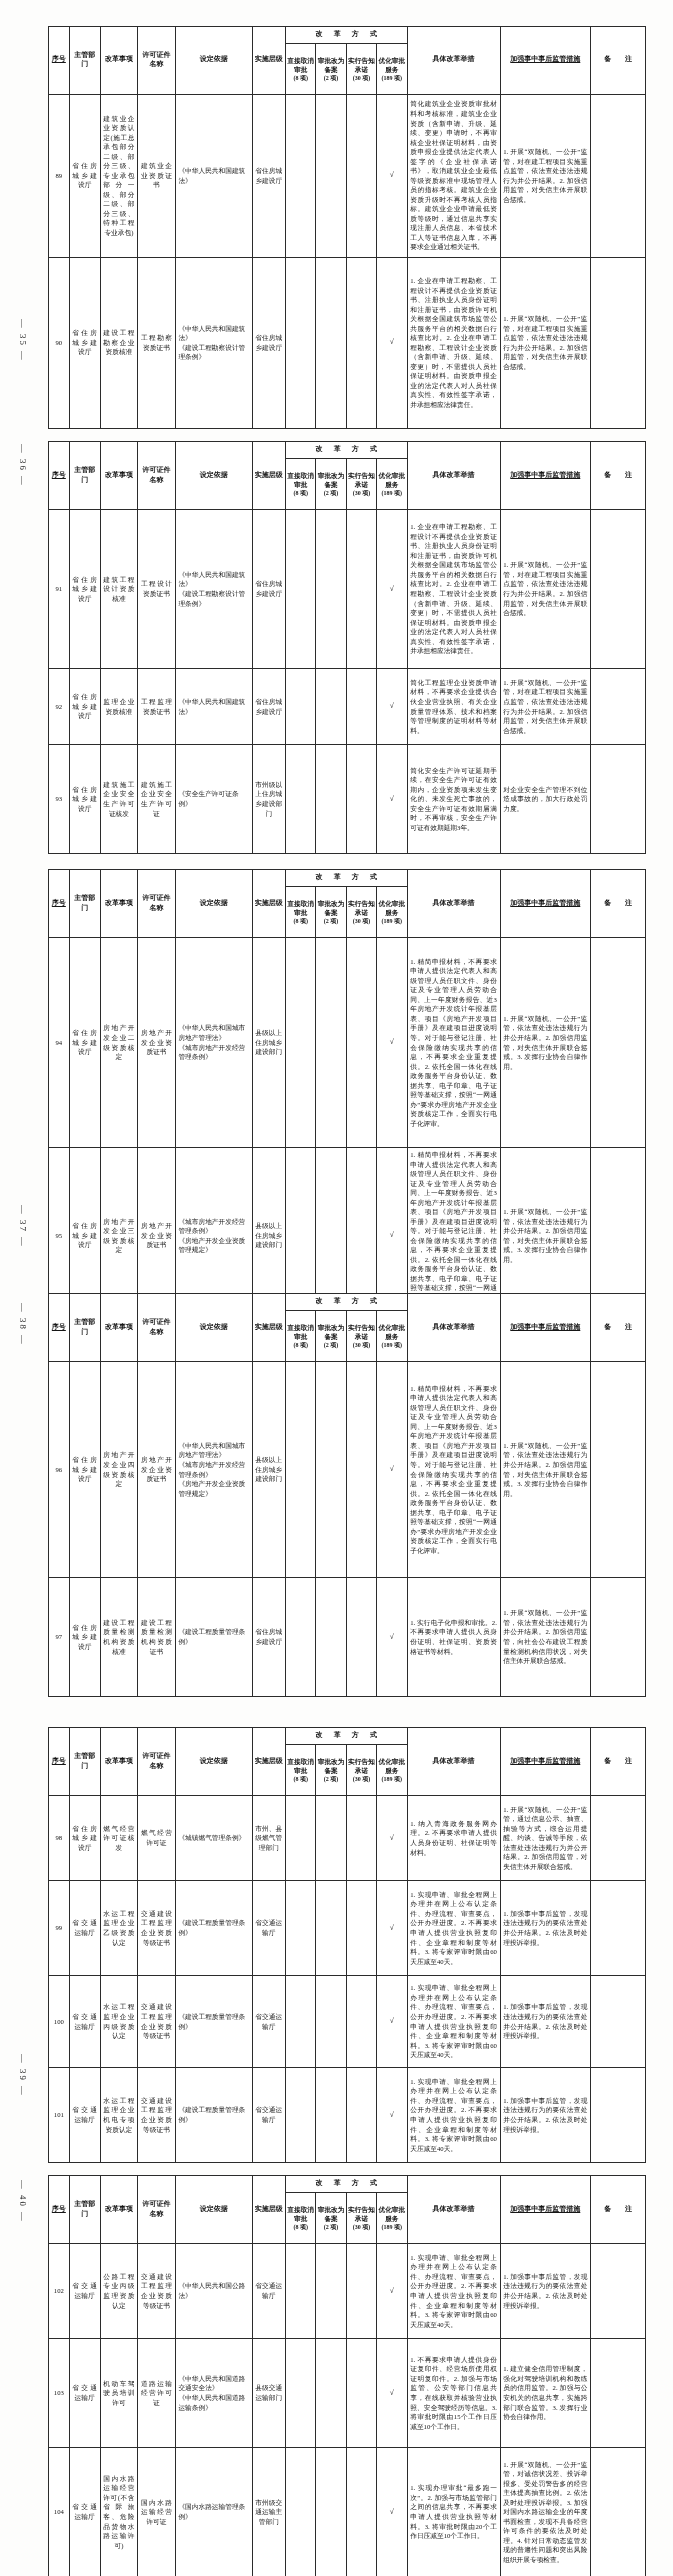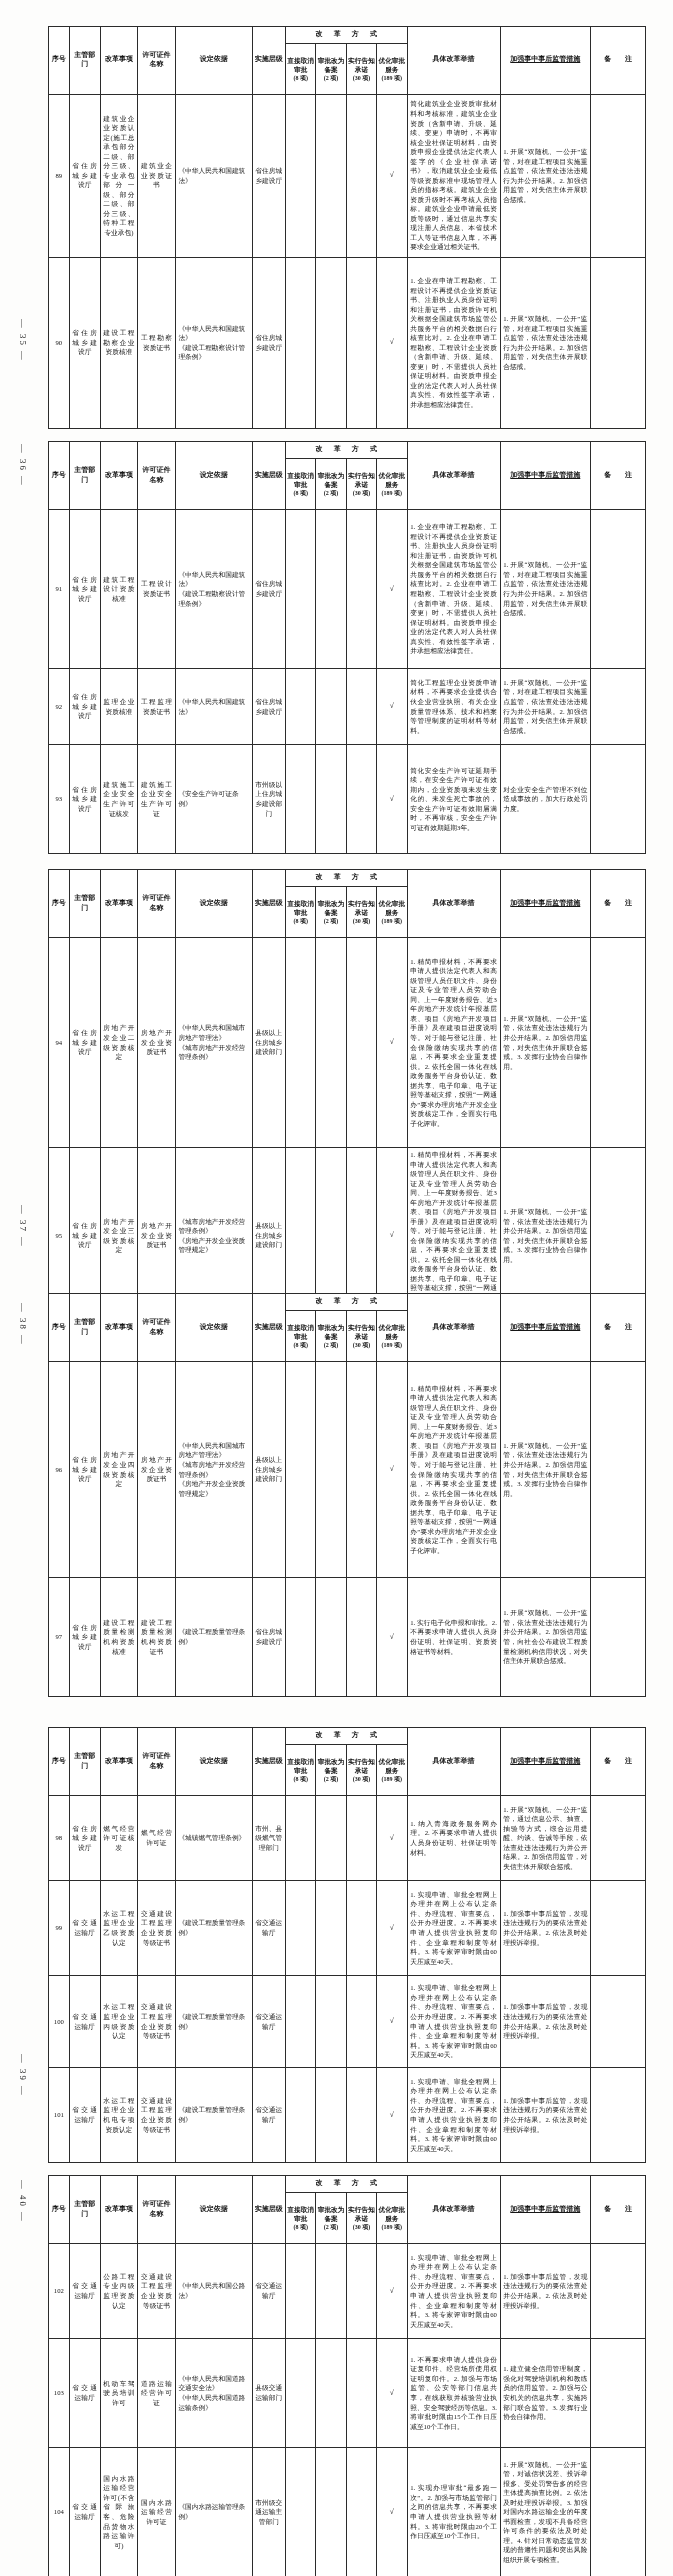--- a/index.html
+++ b/index.html
@@ -12,21 +12,21 @@
     --bc:#2b2b2b;
     --cols:3.3% 5.2% 6.3% 6.3% 12.9% 5.6% 5.1% 5.1% 5.1% 5.1% 15.6% 15.2% 9.2%;
     position:absolute;left:48px;width:598px;
     border:1.3px solid var(--bc);background:#fff;box-sizing:border-box;
   }
   .thead{
     display:grid;grid-template-columns:var(--cols);grid-template-rows:17px auto;
     min-height:67px;font-weight:bold;font-size:7px;
   }
   .hc{border-left:0.7px solid var(--bc);display:flex;flex-direction:column;align-items:center;justify-content:center;text-align:center;padding:1.3px;box-sizing:border-box;line-height:1.35;}
-  .hc1{grid-column:1;grid-row:1/3;border-left:none;}
+  .hc1{grid-column:1;grid-row:1/3;border-left:none;text-decoration:underline;}
   .hc2{grid-column:2;grid-row:1/3;}
   .hc3{grid-column:3;grid-row:1/3;}
   .hc4{grid-column:4;grid-row:1/3;}
   .hc5{grid-column:5;grid-row:1/3;}
   .hc6{grid-column:6;grid-row:1/3;justify-content:center;}
   .hgrp{grid-column:7/11;grid-row:1;border-bottom:0.7px solid var(--bc);}
   .hgrp span{letter-spacing:4.7px;padding-left:4.7px;}
   .hm1{grid-column:7;grid-row:2;}
   .hm2{grid-column:8;grid-row:2;}
   .hm3{grid-column:9;grid-row:2;}

